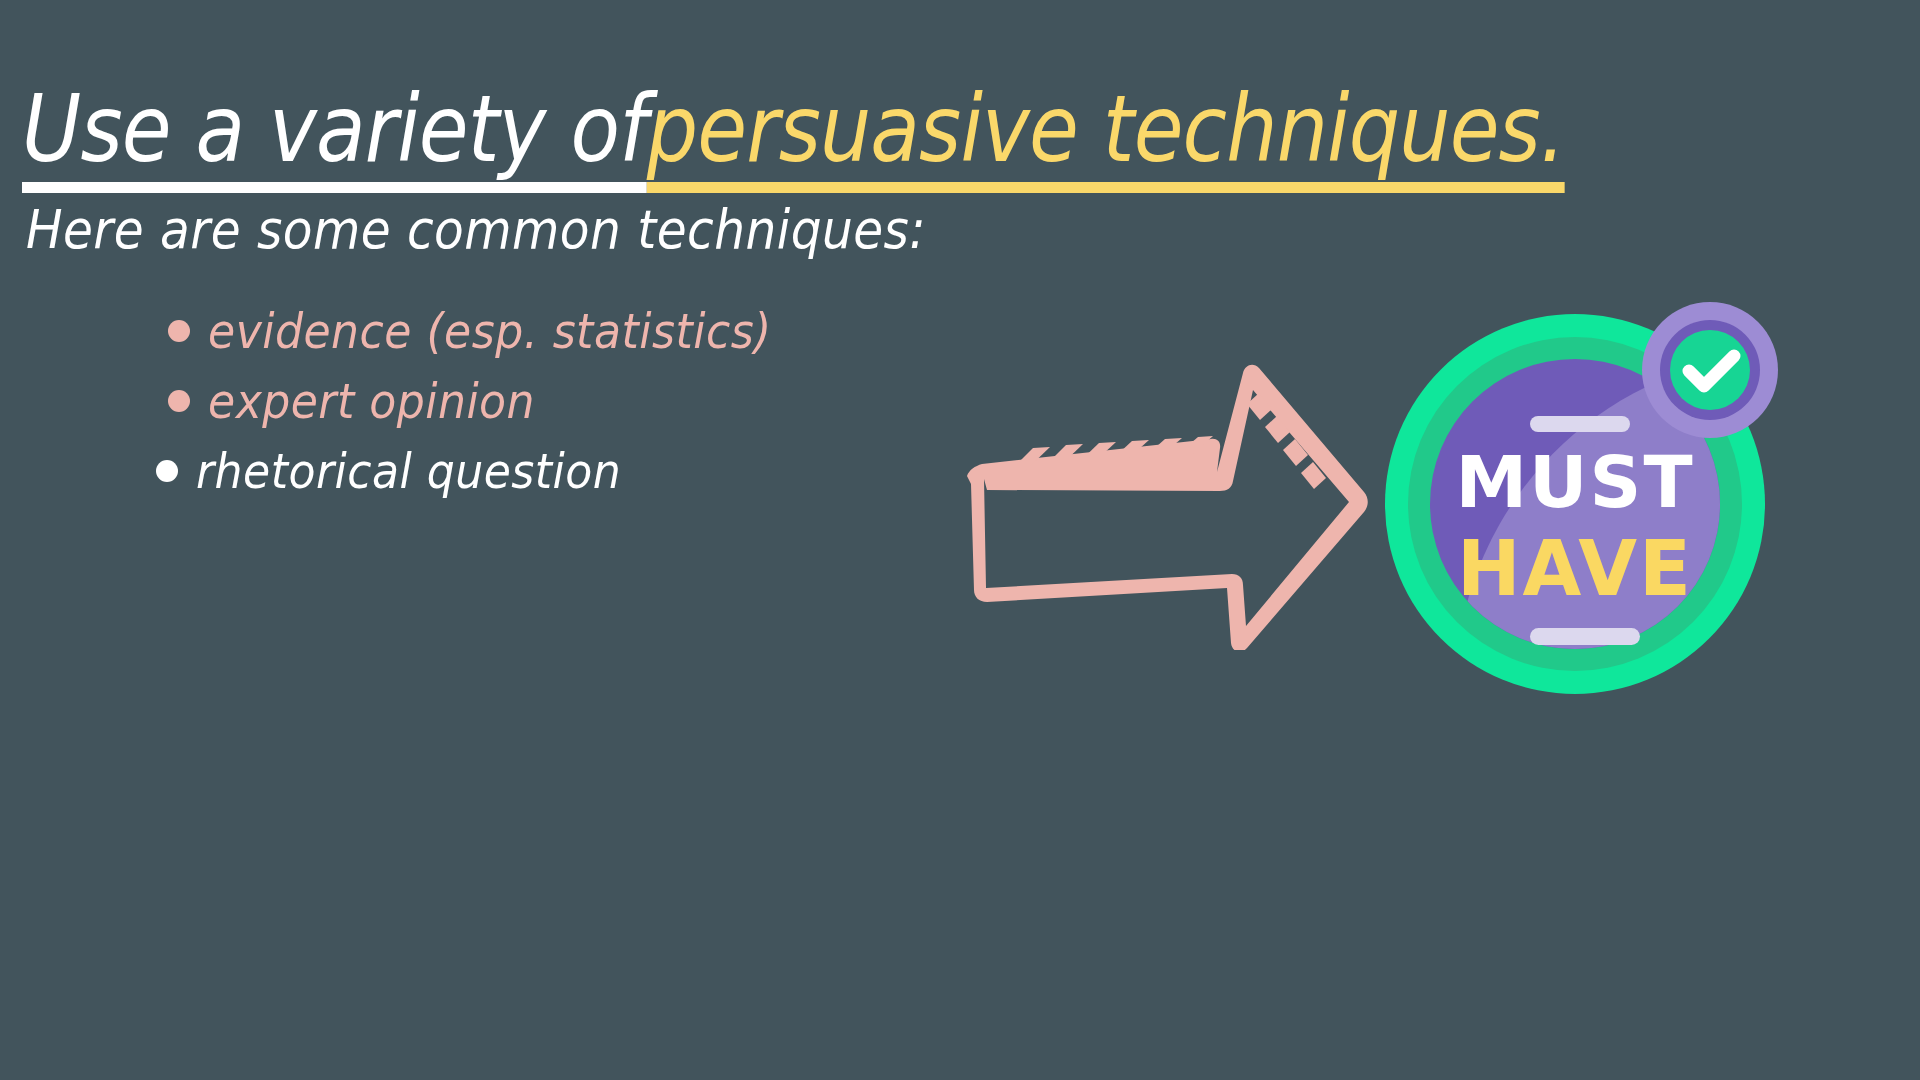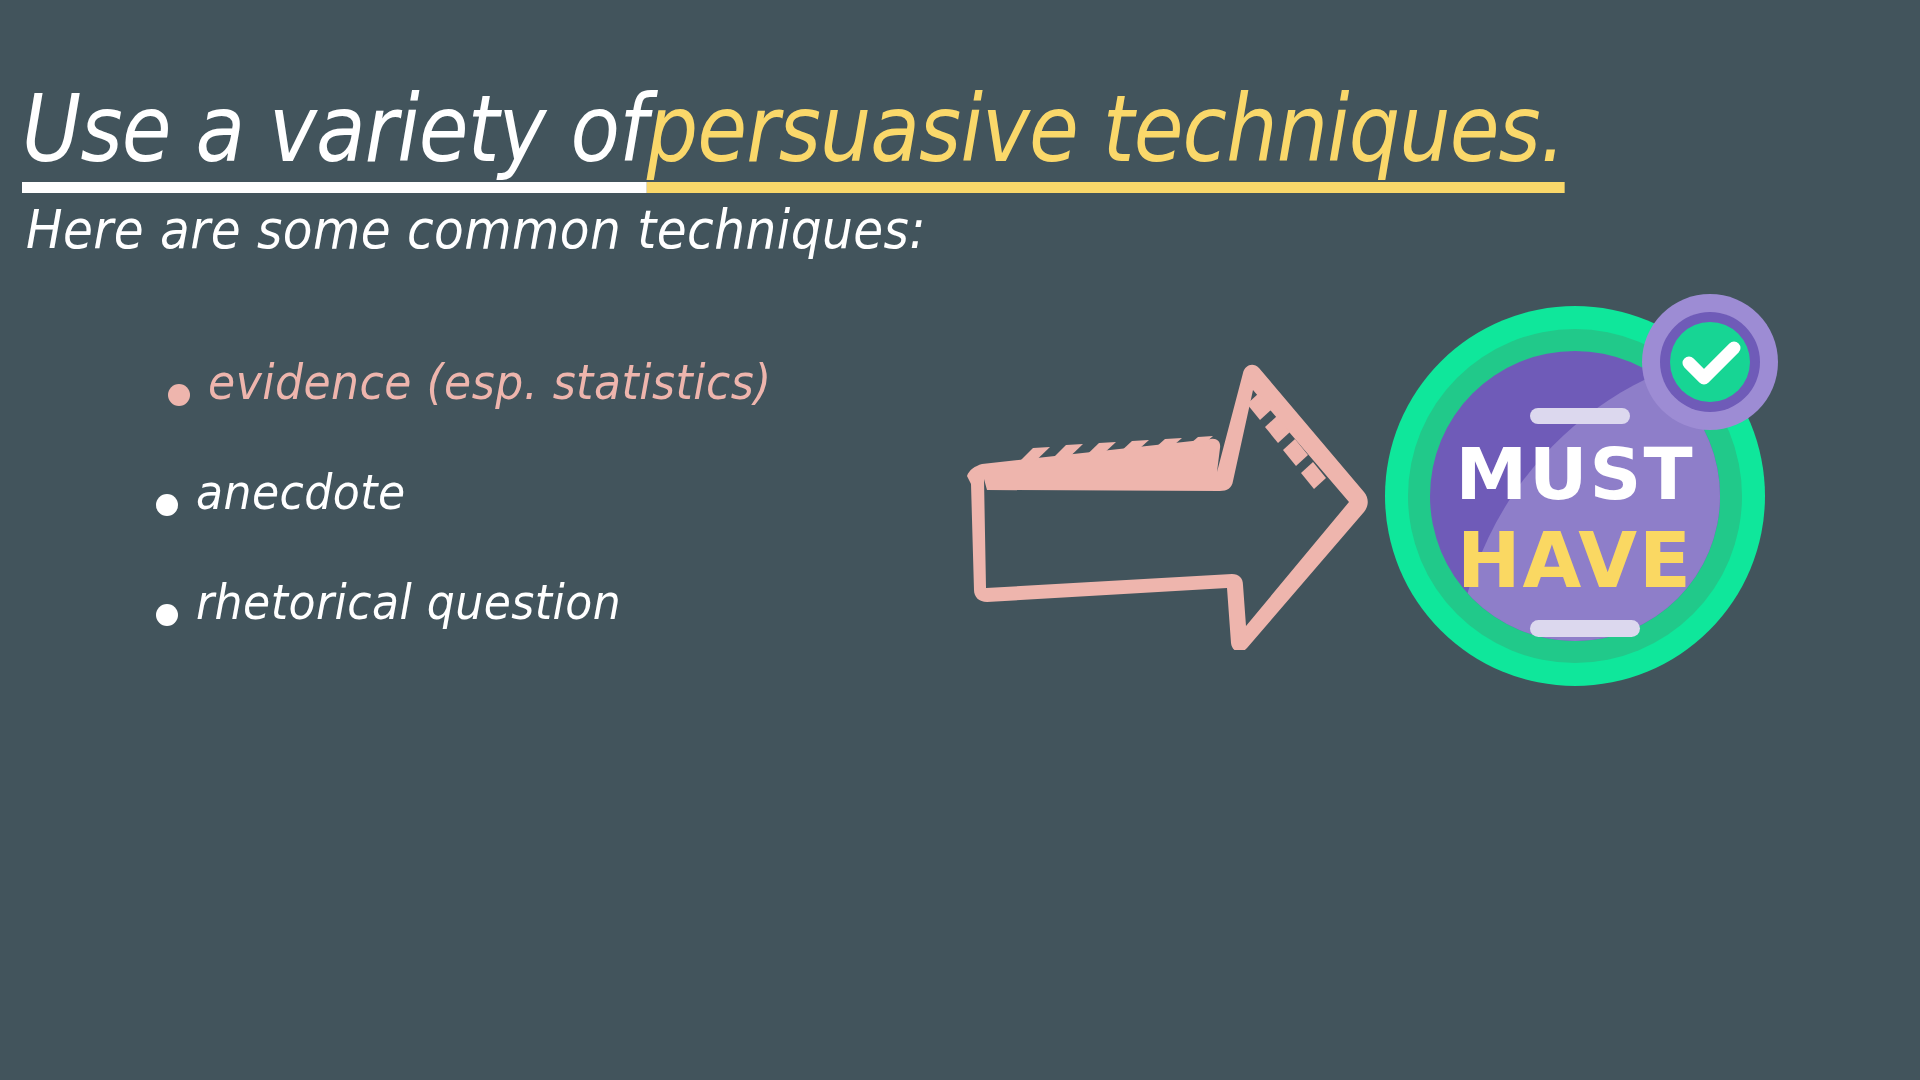--- a/index.html
+++ b/index.html
@@ -65,24 +65,23 @@
 
   
   .bullets {
     position: absolute;
     left: 150px;
     top: 296px;
     width: 900px;
   }
   .bullet-row {
     display: flex;
-    align-items: flex-end;
+    align-items: center;
     height: 70px;
     white-space: nowrap;
-    margin-top: 40px;
   }
   .bullet-row.indent-pink { padding-left: 18px; }
   .bullet-row.indent-white { padding-left: 6px; }
 
   .dot {
     width: 22px;
     height: 22px;
     border-radius: 50%;
     flex: 0 0 auto;
     margin-right: 18px;
@@ -108,21 +107,21 @@
     left: 955px;
     top: 360px;
     width: 420px;
     height: 290px;
   }
 
   
   .badge {
     position: absolute;
     left: 1385px;
-    top: 284px;
+    top: 292px;
     width: 420px;
     height: 420px;
   }
 </style>
 </head>
 <body>
 
 <div class="slide">
 
   <h1 class="title">
@@ -132,25 +131,25 @@
   <div class="intro">Here are some common techniques:</div>
 
   <div class="bullets">
 
     <div class="bullet-row indent-pink">
       <span class="dot pink"></span>
       <span class="bullet-text pink">evidence (esp. statistics)</span>
     </div>
 
 
-
-    <div class="bullet-row indent-white">
-      <span class="dot white"></span>
-      <span class="bullet-text white">anecdote</span>
+    <div class="bullet-row indent-pink">
+      <span class="dot pink"></span>
+      <span class="bullet-text pink">expert opinion</span>
     </div>
+
 
 
 
     <div class="bullet-row indent-white">
       <span class="dot white"></span>
       <span class="bullet-text white">rhetorical question</span>
     </div>
 
   </div>
 

